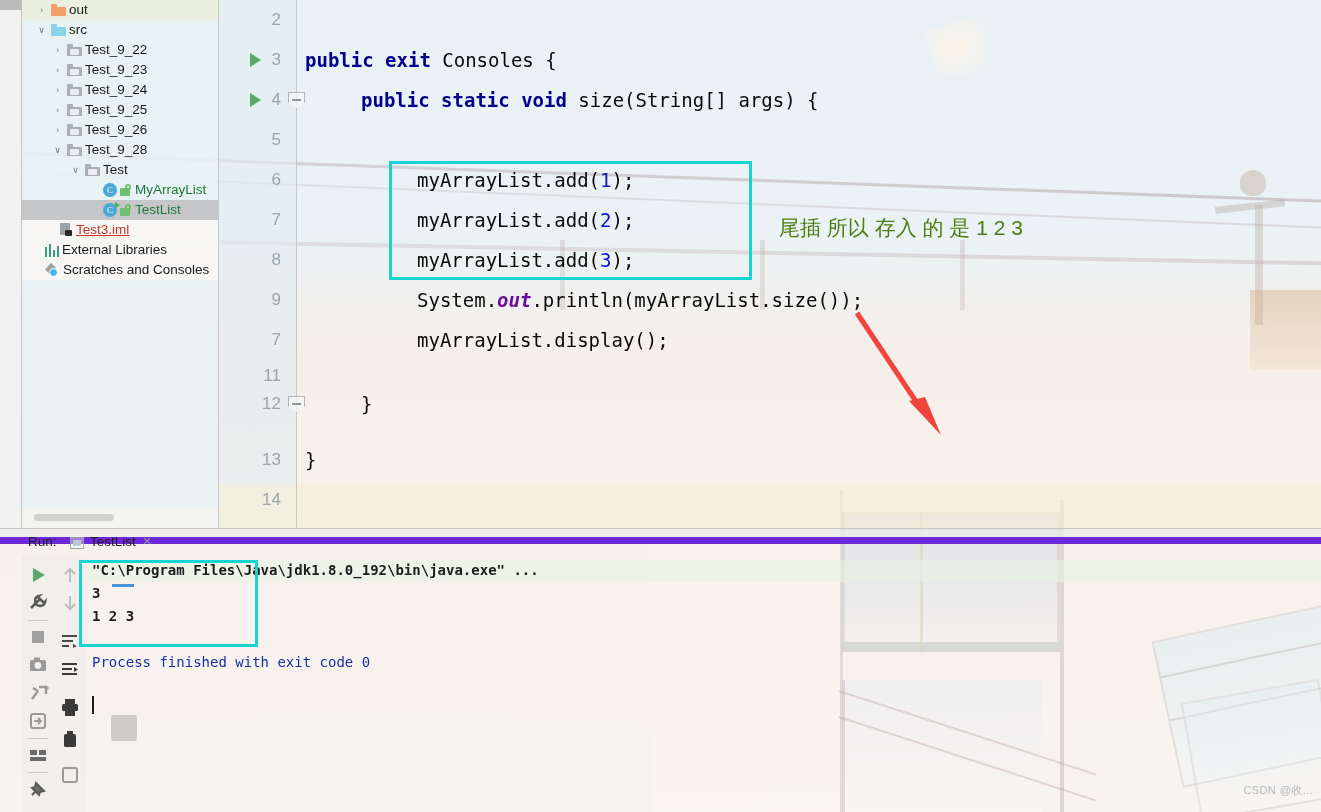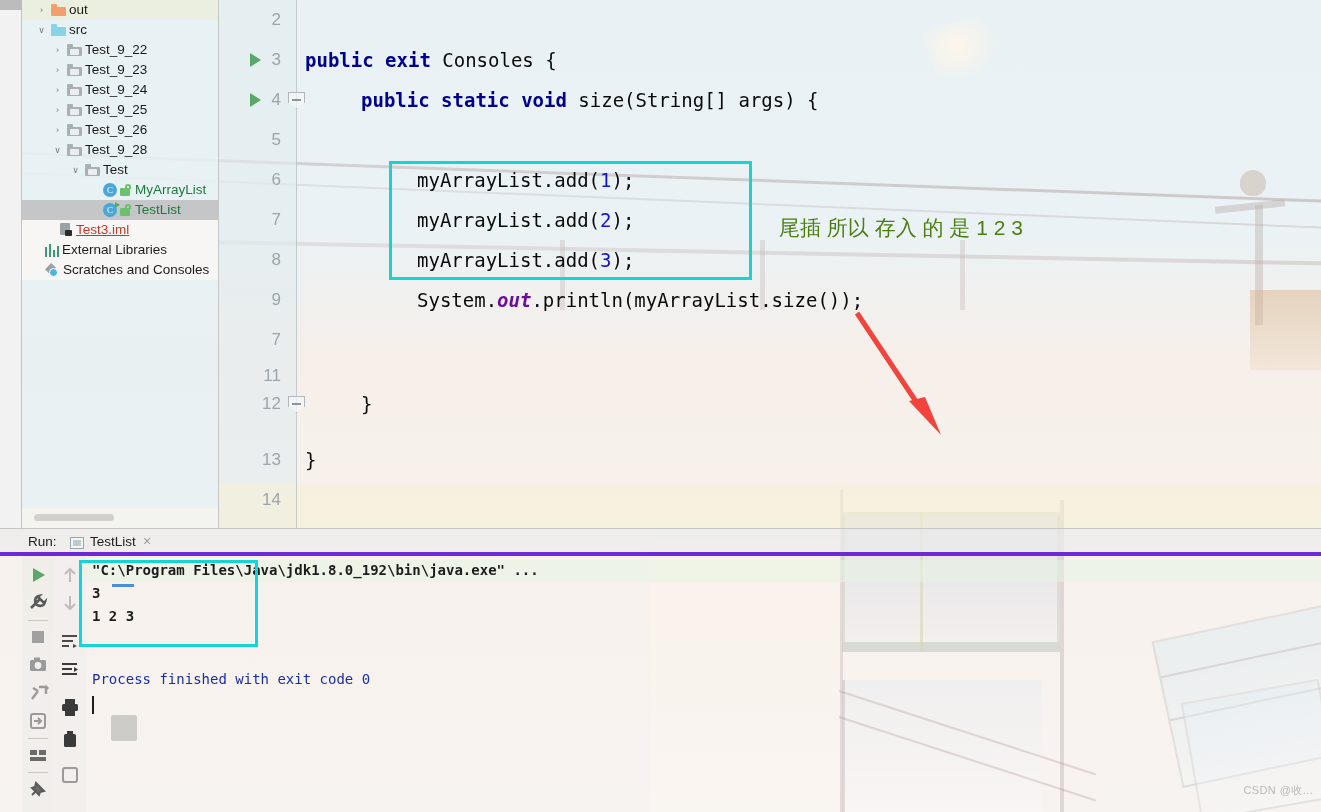--- a/index.html
+++ b/index.html
@@ -279,23 +279,23 @@
   #anno-1{ left:779px; top:186px; }
   #anno-2{ left:905px; top:440px; font-size:22px; }
 
   .arrow-svg{ position:absolute; z-index:7; }
 
   
   .runpanel{
     position:absolute; left:0; top:528px; width:100%; height:284px; z-index:4;
   }
   .run-header{
-    position:absolute; left:0; top:0; width:100%; height:28px;
+    position:absolute; left:0; top:0; width:100%; height:16px;
     background:rgba(236,236,236,.72);
-    border-top:1px solid #c8c8c8; border-bottom:4px solid #6d28d9;
+    border-top:1px solid #c8c8c8; border-bottom:7px solid #6d28d9;
   }
   .run-label{
     position:absolute; left:28px; top:5px; font-size:13.5px; color:#1c1c1c;
   }
   .run-tabicon{
     position:absolute; left:70px; top:8px; width:14px; height:12px;
     border:1.5px solid #9aa3a8; background:rgba(255,255,255,.4);
   }
   .run-tabicon i{
     position:absolute; left:2px; top:2px; right:2px; bottom:2px; background:#b9ccd4;
@@ -539,21 +539,21 @@
     <div class="gutter-sep"></div>
     <div class="code-area" id="code-area">
         <div class="cline" style="top: 0px;"><span class="lnum">2</span><span class="ctext" style="left:86px"></span></div>
         <div class="cline" style="top: 40px;"><span class="lnum">3</span><span class="run-tri"></span><span class="ctext" style="left:86px"><span class="kw">public exit </span><span class="">Consoles {</span></span></div>
         <div class="cline" style="top: 80px;"><span class="lnum">4</span><span class="run-tri"></span><span class="fold"><span class="shape"></span><span class="minus"></span></span><span class="ctext" style="left:142px"><span class="kw">public static void </span><span class="">size(String[] args) {</span></span></div>
         <div class="cline" style="top: 120px;"><span class="lnum">5</span></div>
         <div class="cline" style="top: 160px;"><span class="lnum">6</span><span class="ctext" style="left:198px"><span class="">myArrayList.add(</span><span class="num">1</span><span class="">);</span></span></div>
         <div class="cline" style="top: 200px;"><span class="lnum">7</span><span class="ctext" style="left:198px"><span class="">myArrayList.add(</span><span class="num">2</span><span class="">);</span></span></div>
         <div class="cline" style="top: 240px;"><span class="lnum">8</span><span class="ctext" style="left:198px"><span class="">myArrayList.add(</span><span class="num">3</span><span class="">);</span></span></div>
         <div class="cline" style="top: 280px;"><span class="lnum">9</span><span class="ctext" style="left:198px"><span class="">System.</span><span class="stat">out</span><span class="">.println(myArrayList.size());</span></span></div>
-        <div class="cline" style="top: 320px;"><span class="lnum">7</span></div>
+        <div class="cline" style="top: 320px;"><span class="lnum">7</span><span class="ctext" style="left:198px"><span class="">myArrayList.display();</span></span></div>
         <div class="cline" style="top: 356px;"><span class="lnum">11</span><span class="ctext" style="left:86px"></span></div>
         <div class="cline" style="top: 384px;"><span class="lnum">12</span><span class="fold"><span class="shape"></span><span class="minus"></span></span><span class="ctext" style="left:142px"><span class="">}</span></span></div>
         <div class="cline" style="top: 440px;"><span class="lnum">13</span><span class="ctext" style="left:86px"><span class="">}</span></span></div>
         <div class="cline" style="top: 480px;"><span class="lnum">14</span><span class="ctext" style="left:86px"></span></div>
       </div>
     <div class="editor-vscroll"></div>
   </div>
 
   <div class="box-code"></div>
 
@@ -675,20 +675,20 @@
       </div>
     </div>
 
     <div class="console" id="console">
       <div class="first-line-bg"></div>
       <div class="caret"></div>
     <div class="cl dark" style="top: 6px;">"C:\Program Files\Java\jdk1.8.0_192\bin\java.exe" ...</div>
         <div class="cl dark" style="top: 29px;">3</div>
         <div class="cl dark" style="top: 52px;">1 2 3</div>
         <div class="cl dark" style="top: 75px;"></div>
-        <div class="cl blueish" style="top: 98px; margin-top: 17px;">Process finished with exit code 0</div>
+        <div class="cl blueish" style="top: 98px;">Process finished with exit code 0</div>
       </div>
   </div>
 
   <div class="box-console"></div>
 
   <div class="watermark">CSDN @收...</div>
 </div>
 
 </body></html>

